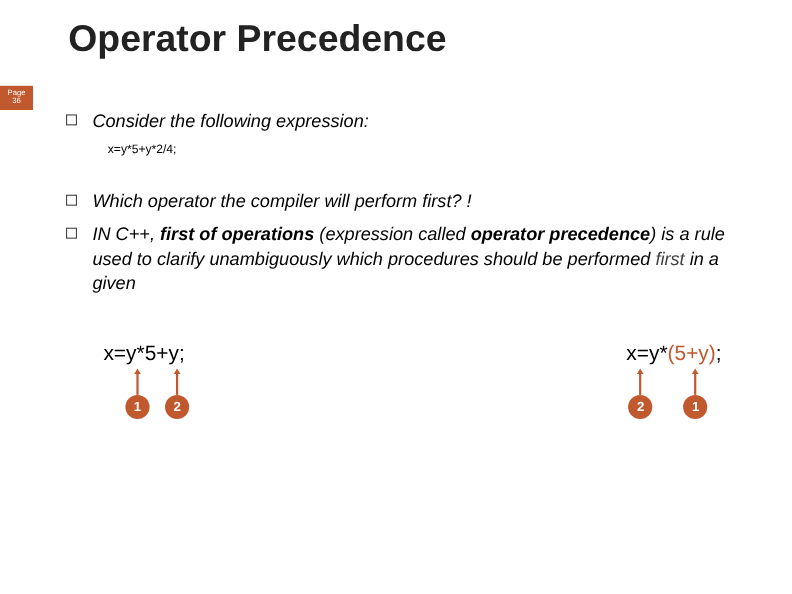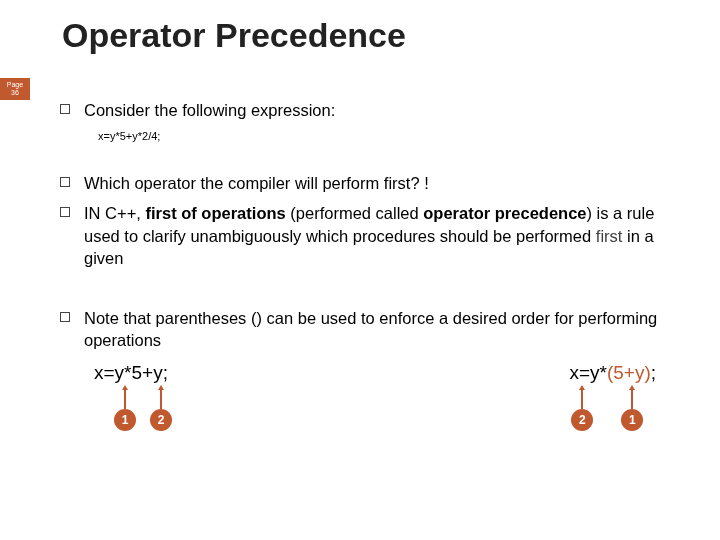--- a/index.html
+++ b/index.html
@@ -46,20 +46,21 @@
   .bullet-item .box {
     width: 10px;
     height: 10px;
     border: 1px solid #444;
     margin-right: 14px;
     margin-top: 5px;
     flex-shrink: 0;
   }
   .bullet-item .text {
     flex: 1;
+    font-style: italic;
   }
   .indent-line {
     padding-left: 38px;
     margin-bottom: 16px;
     font-size: 11px;
   }
   .gap { height: 12px; }
   .gap-large { height: 30px; }
   .first-red { color: #404040; }
   .strong { font-weight: bold; }
@@ -138,30 +139,26 @@
   <div class="gap"></div>
 
   <div class="bullet-item">
     <div class="box"></div>
     <div class="text">Which operator the compiler will perform first? !</div>
   </div>
 
   <div class="bullet-item">
     <div class="box"></div>
     <div class="text">
-      <span>IN C++, </span><span class="strong">first of operations</span><span> (performed called </span><span class="strong">operator precedence</span><span>) is a rule used to clarify unambiguously which procedures should be performed </span><span class="first-red">first</span><span> in a given</span>
+      <span>IN C++, </span><span class="strong">first of operations</span><span> (expression called </span><span class="strong">operator precedence</span><span>) is a rule used to clarify unambiguously which procedures should be performed </span><span class="first-red">first</span><span> in a given</span>
     </div>
   </div>
 
   <div class="gap-large"></div>
 
-  <div class="bullet-item">
-    <div class="box"></div>
-    <div class="text">Note that parentheses () can be used to enforce a desired order  for performing operations</div>
-  </div>
 
   <div class="examples">
     <div class="example-left">
       <div class="expr">x=y*5+y;</div>
       <div class="circles">
         <div class="circle">
           <div class="arrow a1"></div>
           <span>1</span>
         </div>
         <div class="circle">

